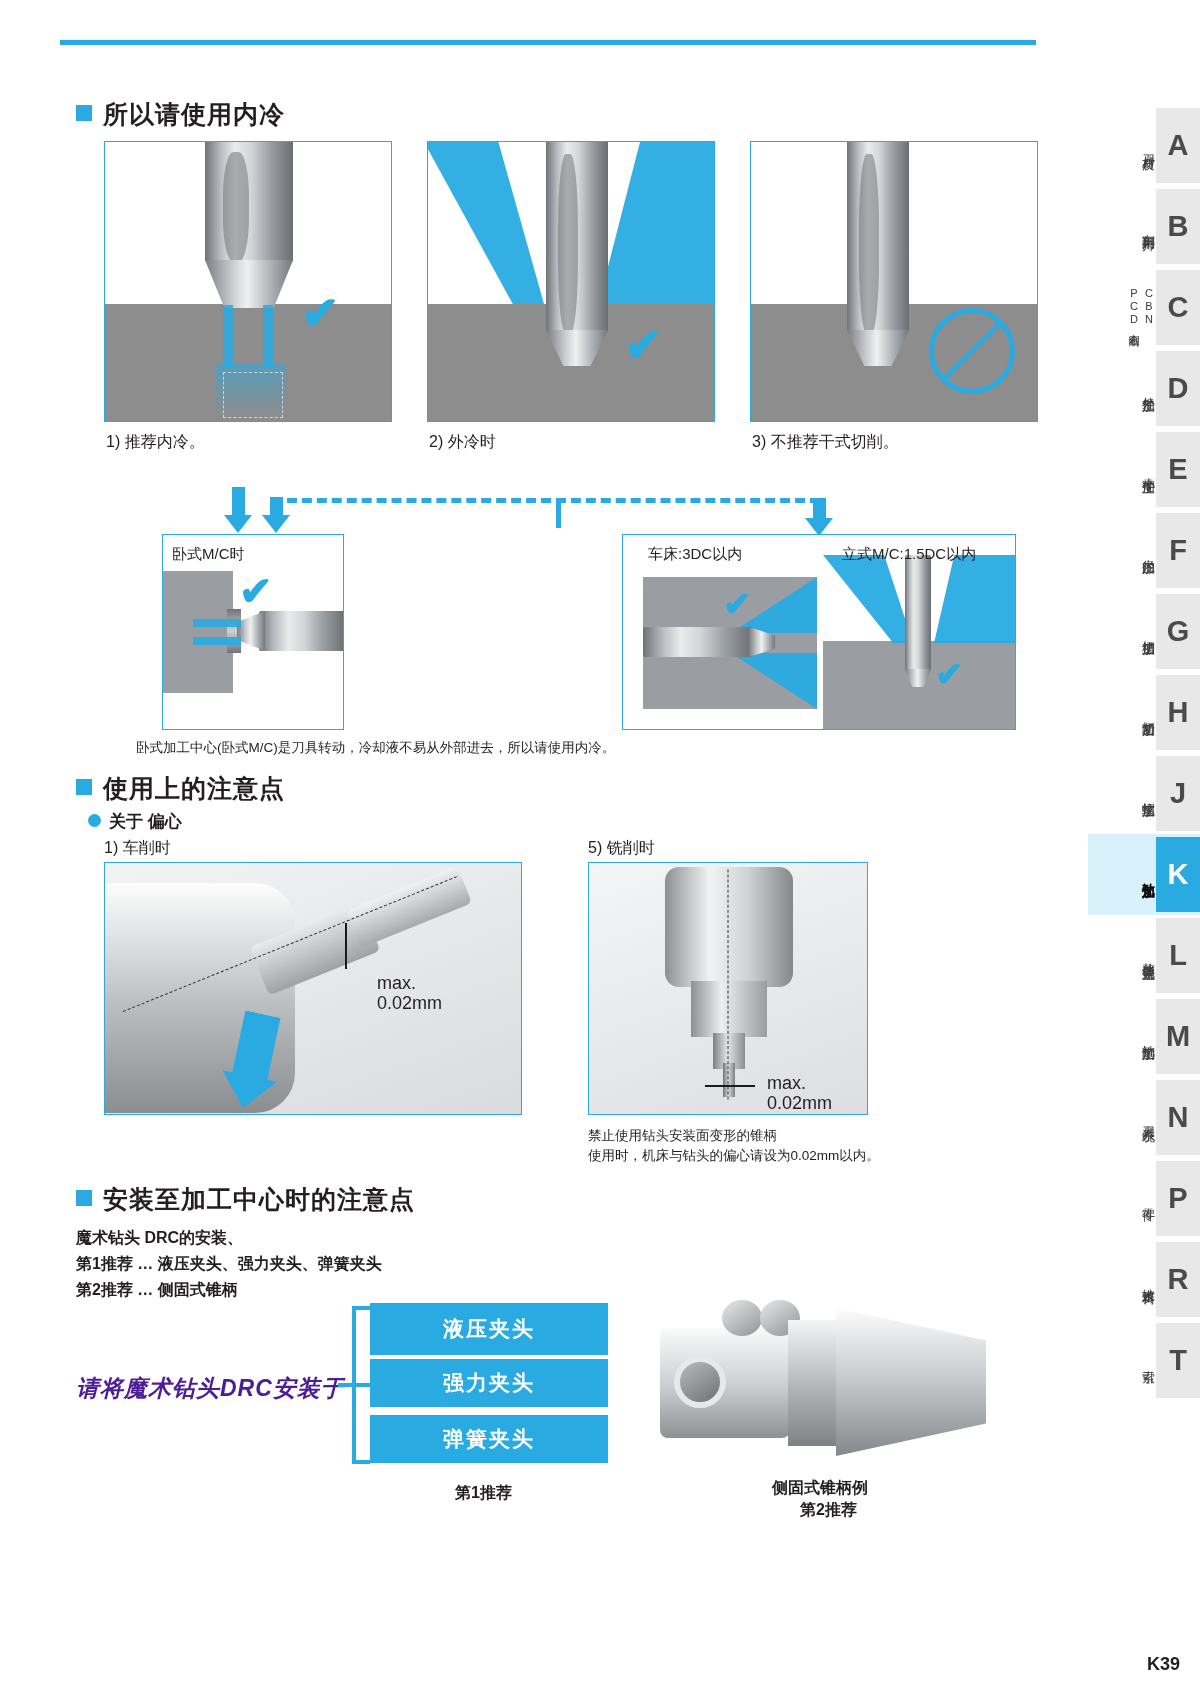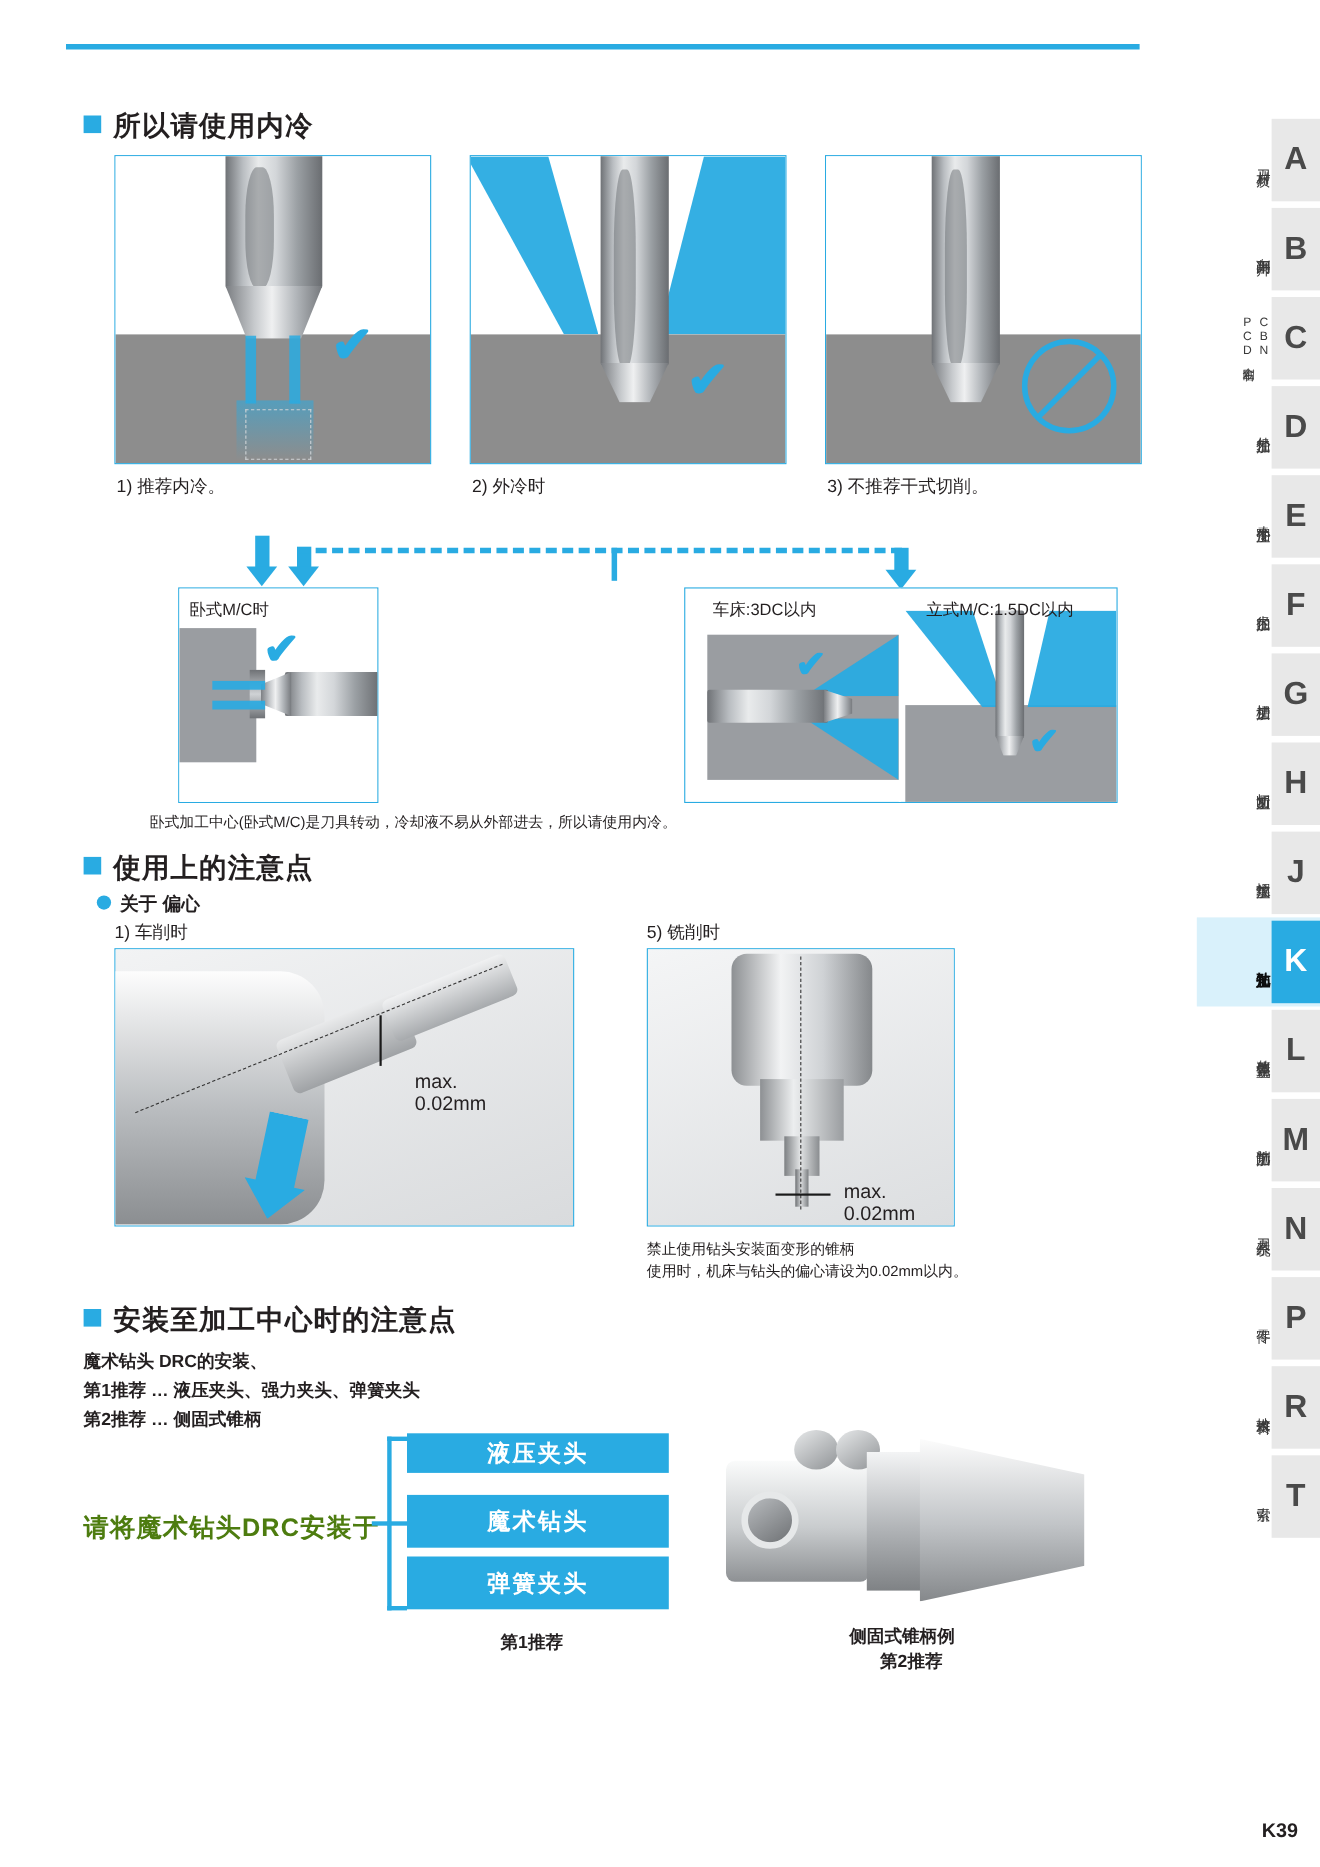--- a/index.html
+++ b/index.html
@@ -118,21 +118,21 @@
   }
 
   .bluebox {
     position:absolute; background:#29abe2; color:#ffffff;
     font-size:21px; font-weight:bold; display:flex; align-items:center; justify-content:center;
     letter-spacing:2px;
   }
   .brstem { position:absolute; background:#29abe2; }
 
   .bluetext {
-    position:absolute; color:#4d7c0f; font-size:23px; font-weight:bold; letter-spacing:1px;
+    position:absolute; color:#4c1d95; font-size:23px; font-weight:bold; letter-spacing:1px;font-style:italic;
   }
   .blacktext-b { position:absolute; font-size:16px; font-weight:bold; color:#231f20; }
 
   .pageno {
     position:absolute; right:20px; bottom:22px;
     font-size:18px; font-weight:bold; color:#231f20;
   }
   .dimtxt { position:absolute; font-size:18px; color:#231f20; line-height:20px; }
   .centerline { position:absolute; border-top:1.5px dashed #333; }
 </style>
@@ -284,22 +284,22 @@
   <div class="blacktext-b" style="left:76px; top:1280px;">第2推荐 … 侧固式锥柄</div>
 
   <div class="bluetext" style="left:76px; top:1373px;">请将魔术钻头DRC安装于</div>
 
   <div class="brstem" style="left:352px; top:1306px; width:4px; height:158px;"></div>
   <div class="brstem" style="left:352px; top:1306px; width:18px; height:4px;"></div>
   <div class="brstem" style="left:352px; top:1383px; width:18px; height:4px;"></div>
   <div class="brstem" style="left:352px; top:1460px; width:18px; height:4px;"></div>
   <div class="brstem" style="left:338px; top:1383px; width:16px; height:4px;"></div>
 
-  <div class="bluebox" style="left:370px; top:1303px; width:238px; height:36px;">液压夹头</div>
-  <div class="bluebox" style="left:370px; top:1359px; width:238px; height:48px;">魔术钻头</div>
+  <div class="bluebox" style="left:370px; top:1303px; width:238px; height:52px;">液压夹头</div>
+  <div class="bluebox" style="left:370px; top:1359px; width:238px; height:48px;">强力夹头</div>
   <div class="bluebox" style="left:370px; top:1415px; width:238px; height:48px;">弹簧夹头</div>
   <div class="blacktext-b" style="left:455px; top:1483px;">第1推荐</div>
 
   <div style="position:absolute; left:660px; top:1290px; width:330px; height:180px;">
     <div style="position:absolute; left:0; top:38px; width:130px; height:110px; border-radius:8px; background:linear-gradient(to bottom,#fafbfb,#c9ccce 55%,#8e9194);"></div>
     <div style="position:absolute; left:14px; top:66px; width:52px; height:52px; border-radius:50%; background:linear-gradient(145deg,#b8bbbe,#6f7275); border:6px solid #e6e8e9;"></div>
     <div style="position:absolute; left:62px; top:10px; width:40px; height:36px; border-radius:50%; background:linear-gradient(145deg,#e7e9ea,#909396);"></div>
     <div style="position:absolute; left:100px; top:10px; width:40px; height:36px; border-radius:50%; background:linear-gradient(145deg,#e7e9ea,#909396);"></div>
     <div style="position:absolute; left:128px; top:30px; width:50px; height:126px; background:linear-gradient(to bottom,#f3f4f5,#b1b4b7 55%,#7f8285);"></div>
     <div style="position:absolute; left:176px; top:18px; width:150px; height:148px; background:linear-gradient(to bottom,#fcfcfc,#c2c5c8 52%,#85888b); clip-path:polygon(0 0,100% 22%,100% 78%,0 100%);"></div>

